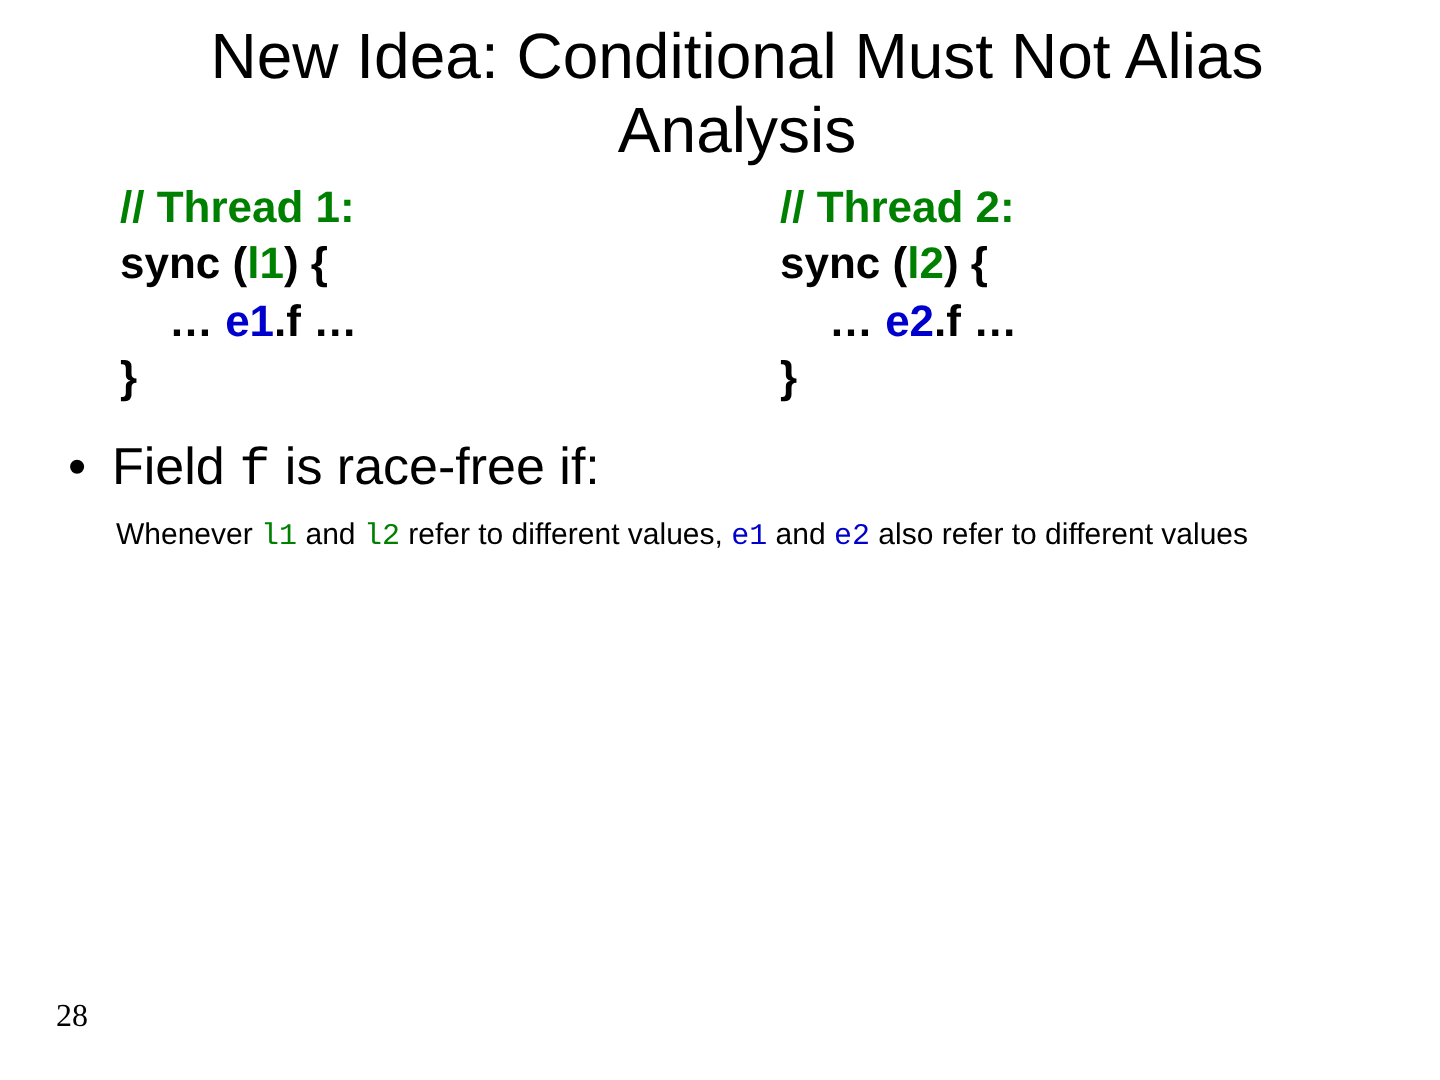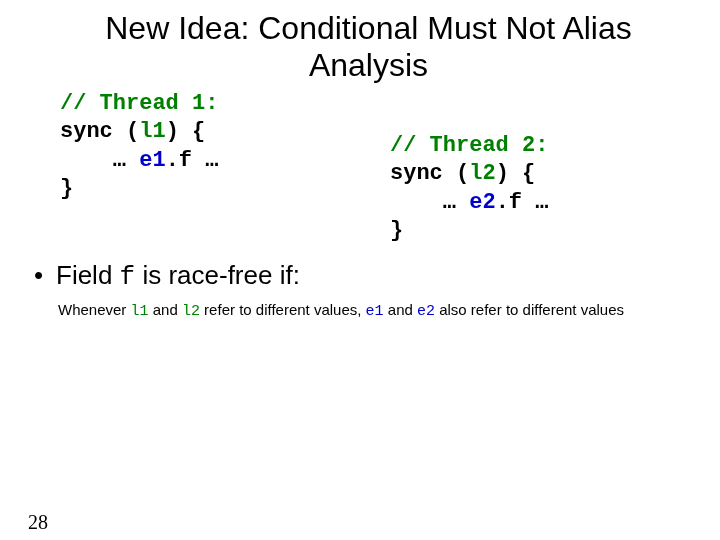--- a/index.html
+++ b/index.html
@@ -25,29 +25,28 @@
     line-height: 1.15;
   }
   .code-cols {
     display: flex;
     flex-direction: row;
     padding: 0 40px 0 60px;
     margin-top: 2px;
   }
   .code-col {
     flex: 1;
-    font-family: Liberation Mono, monospace;
+    font-family: Liberation Sans, sans-serif;
     font-weight: bold;
     font-size: 22px;
     line-height: 1.3;
     white-space: pre;
   }
   .code-col.right {
     padding-left: 40px;
-    margin-top: 42px;
   }
   .green { color: #008000; }
   .blue  { color: #0000cc; }
   .bullet {
     display: flex;
     flex-direction: row;
     align-items: flex-start;
     padding: 14px 40px 6px 34px;
     font-size: 26px;
   }
@@ -66,23 +65,23 @@
   }
   .formula {
     padding: 18px 40px 0 58px;
     font-family: "Times New Roman", Times, serif;
     font-weight: bold;
     font-size: 22px;
   }
   .pagenum {
     position: absolute;
     left: 28px;
-    bottom: 6px;
+    bottom: 22px;
     font-family: "Times New Roman", Times, serif;
-    font-size: 20px;
+    font-size: 16px;
     color: #000;
   }
 </style>
 </head>
 <body>
 
 <div class="slide">
 
   <div class="title">New Idea: Conditional Must Not Alias Analysis</div>
 

